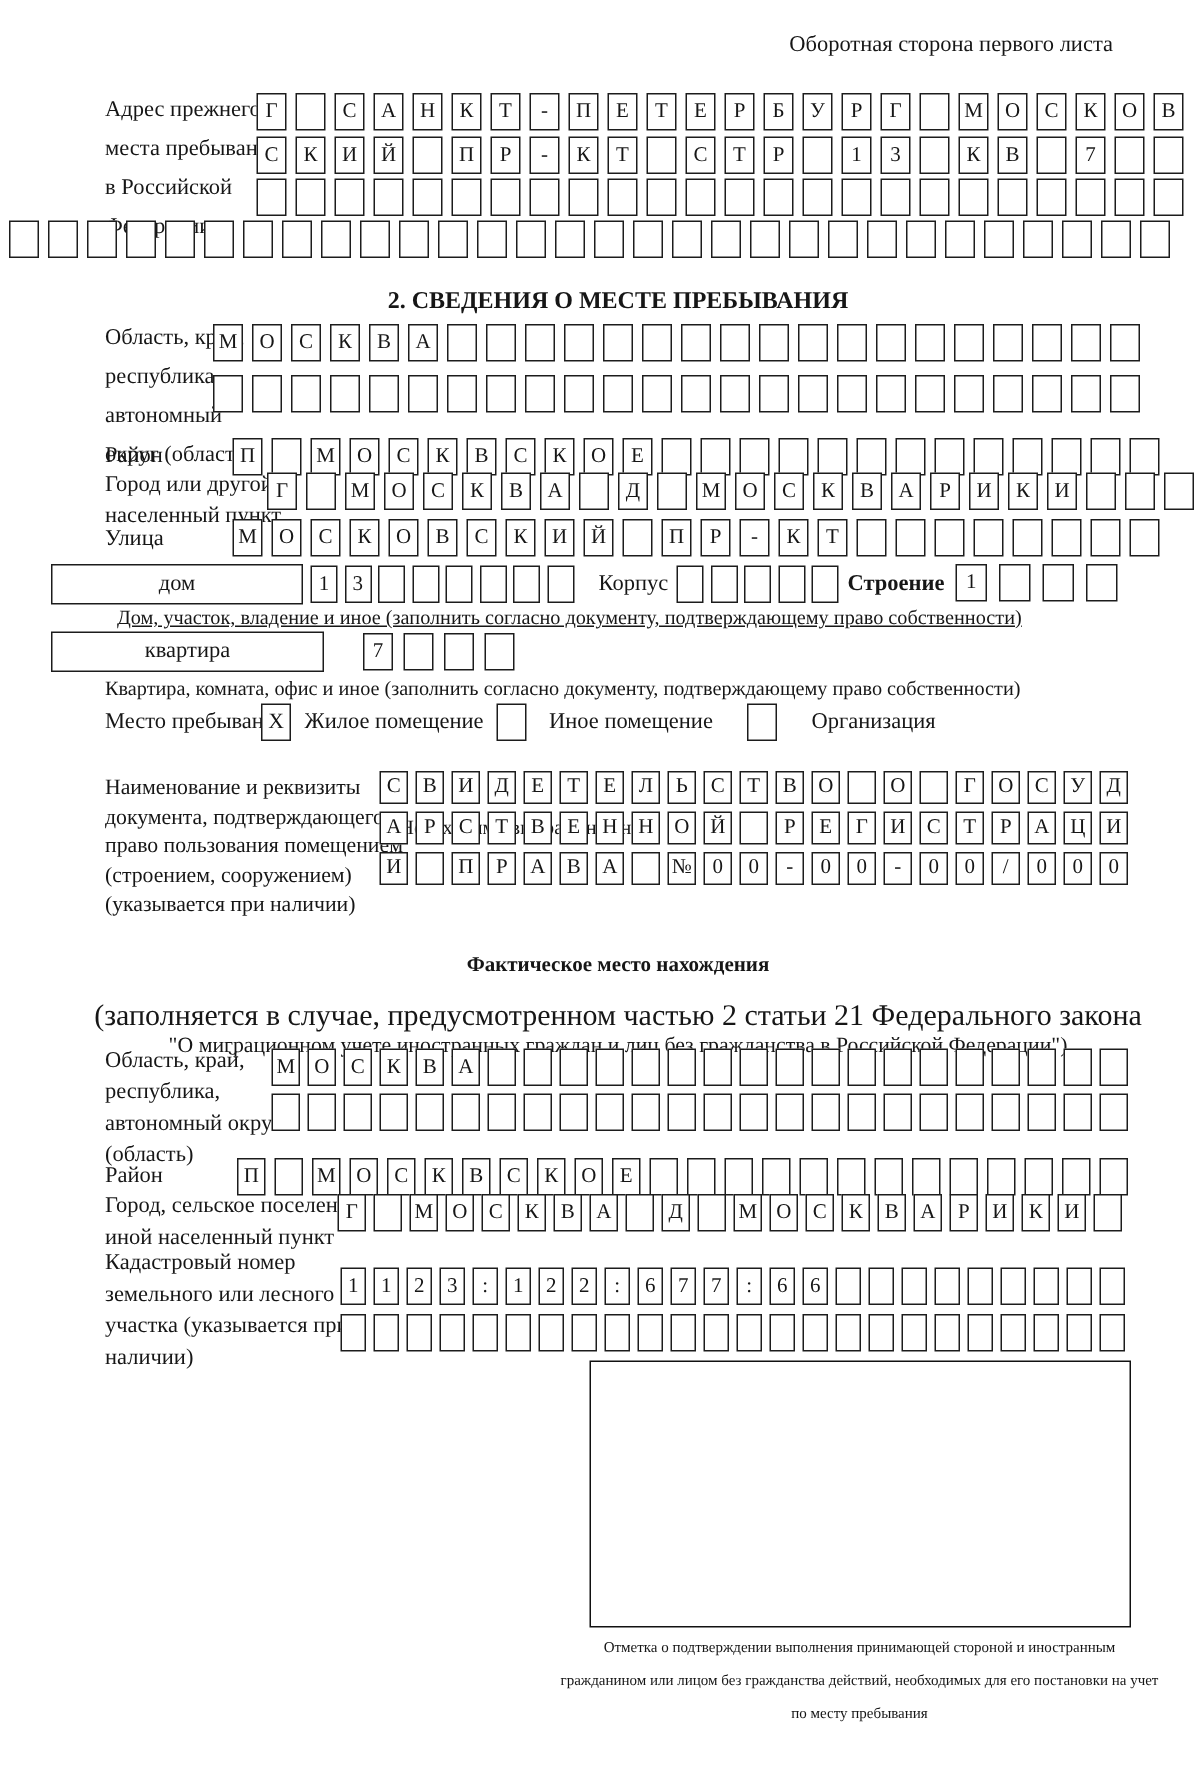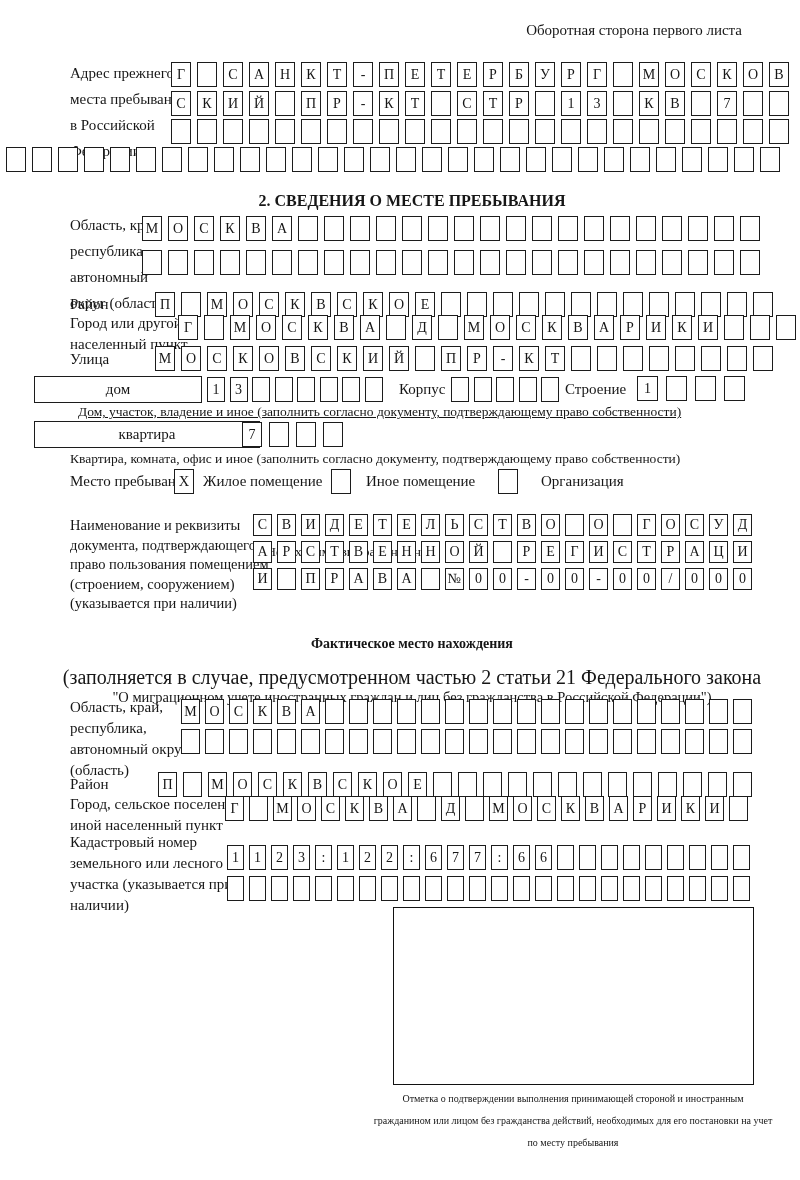--- a/index.html
+++ b/index.html
@@ -305,30 +305,30 @@
       <span class="cell"></span>
     </div>
   <div class="inline-lbl" style="left:399px;top:381px;">Корпус</div>
   <div class="row house" style="left:451px;top:377px;">
       <span class="cell"></span>
       <span class="cell"></span>
       <span class="cell"></span>
       <span class="cell"></span>
       <span class="cell"></span>
     </div>
-  <div class="inline-lbl" style="left:565px;top:381px;">Строение</div>
+  <div class="inline-lbl" style="left:565px;top:381px;font-weight:bold;">Строение</div>
   <div class="row str" style="left:637px;top:376px;">
       <span class="cell">1</span>
       <span class="cell"></span>
       <span class="cell"></span>
       <span class="cell"></span>
     </div>
   <div class="cap" style="left:78px;top:404px;text-decoration:underline;">Дом, участок, владение и иное (заполнить согласно документу, подтверждающему право собственности)</div>
 
-  <div class="widebox" style="left:34px;top:421px;width:226px;height:27px;">
+  <div class="widebox" style="left:34px;top:421px;width:182px;height:27px;">
     <span>квартира</span>
   </div>
   <div class="row" style="left:242px;top:422px;gap:7px;">
       <span class="cell">7</span>
       <span class="cell"></span>
       <span class="cell"></span>
       <span class="cell"></span>
     </div>
   <div class="cap" style="left:70px;top:451px;">Квартира, комната, офис и иное (заполнить согласно документу, подтверждающему право собственности)</div>
 

